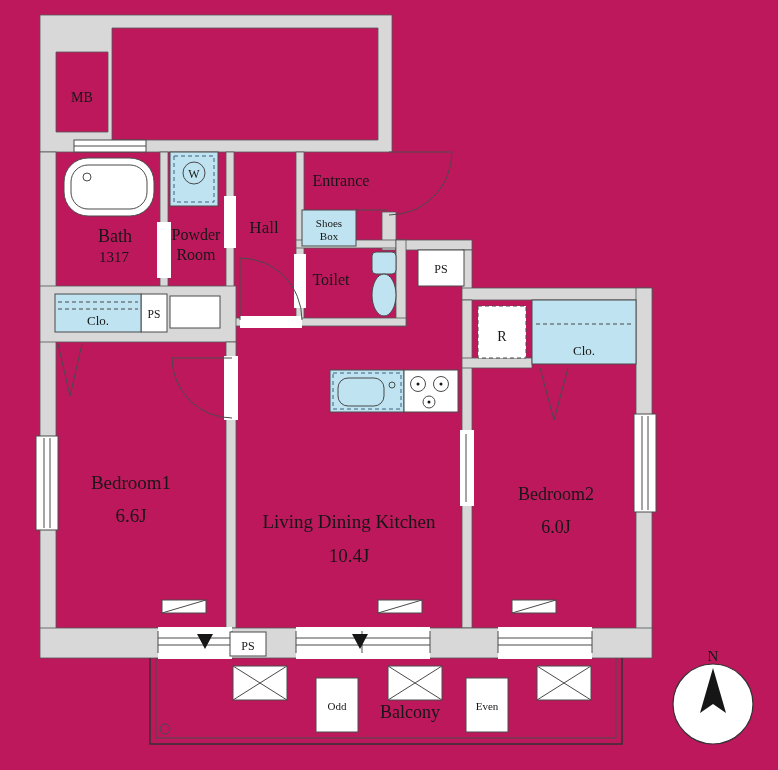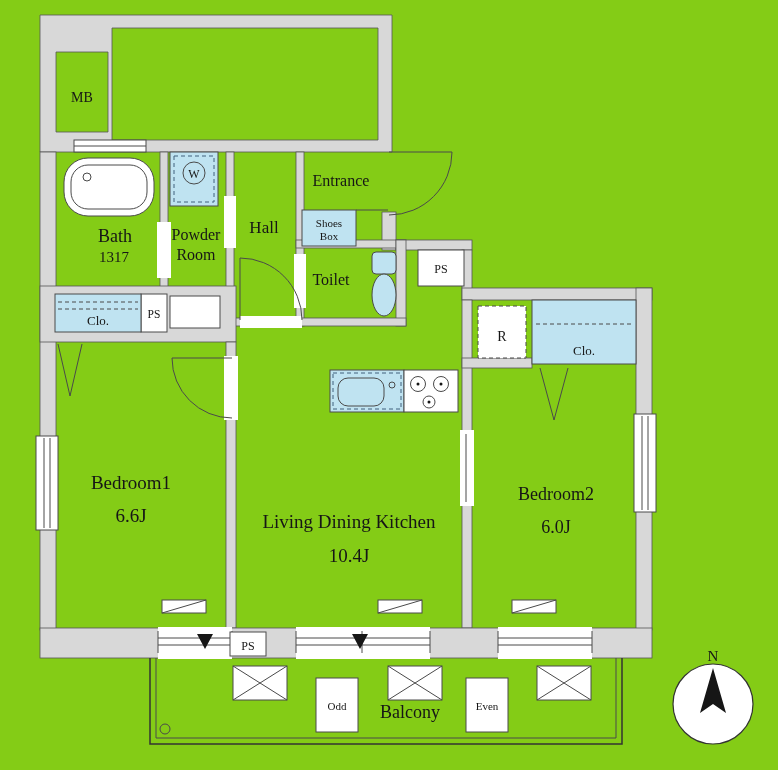--- a/index.html
+++ b/index.html
@@ -1,16 +1,16 @@
 <!DOCTYPE html>
 <html><head>
 <meta charset="utf-8">
 <style>
   html,body{margin:0;padding:0;background:#ffffff;}
-  .stage{position:relative;width:778px;height:770px;background:#84cc16;overflow:hidden;}
+  .stage{position:relative;width:778px;height:770px;background:#be185d;overflow:hidden;}
   svg{display:block;}
   .wall{fill:#d8d8d8;stroke:#555555;stroke-width:0.8;}
   .gap{fill:#ffffff;stroke:none;}
   .roombox{fill:#ffffff;stroke:#4a4a4a;stroke-width:1;}
   .blue{fill:#bfe3f1;stroke:#4a4a4a;stroke-width:1;}
   .ln{stroke:#4a4a4a;stroke-width:1;fill:none;}
   .thick{stroke:#333333;stroke-width:1.5;fill:none;}
   .dashb{stroke:#41607c;stroke-width:1;fill:none;stroke-dasharray:4 3;}
   .dashk{stroke:#4a4a4a;stroke-width:1;stroke-dasharray:4 3;}
   .blk{fill:#161616;stroke:none;}

